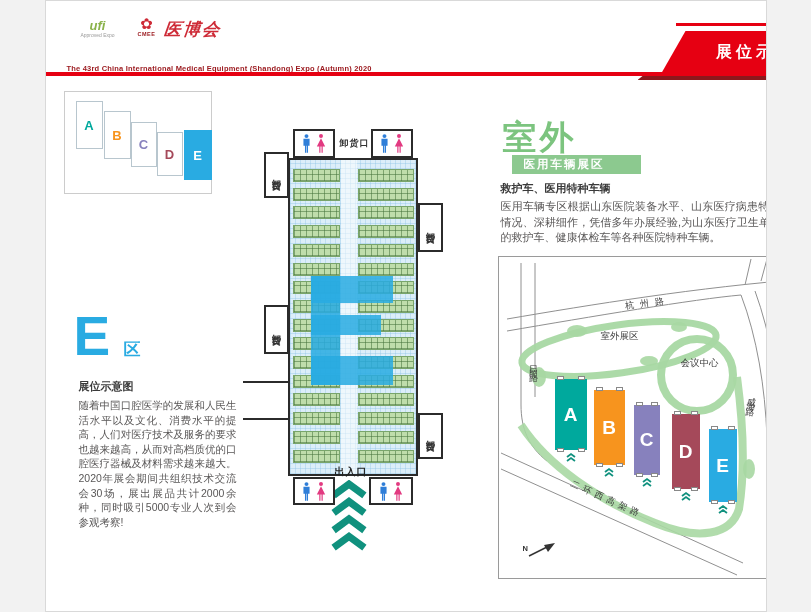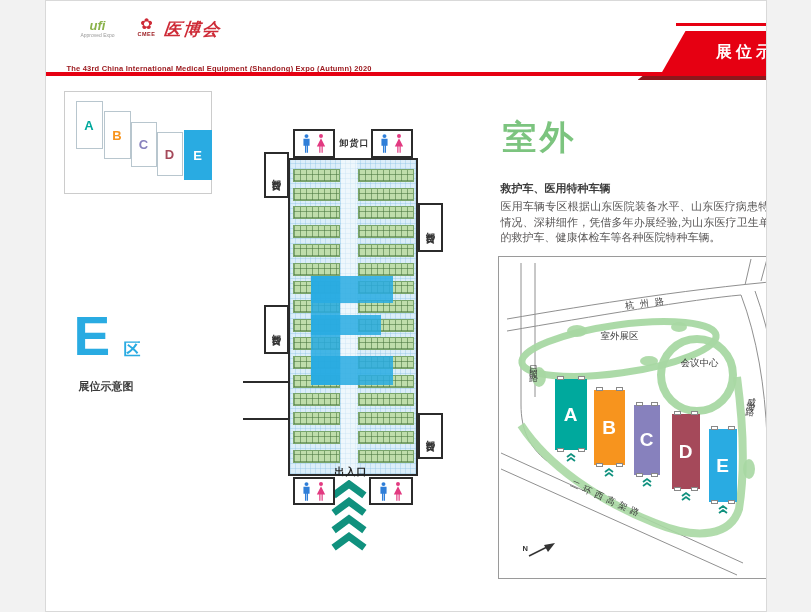--- a/index.html
+++ b/index.html
@@ -122,20 +122,21 @@
       <div class="th-hall" style="left: 11px; top: 9px; width: 27px; height: 48px; color: rgb(0, 169, 157);">A</div>
       <div class="th-hall" style="left: 39px; top: 19px; width: 27px; height: 48px; color: rgb(247, 148, 30);">B</div>
       <div class="th-hall" style="left: 66px; top: 30px; width: 26px; height: 45px; color: rgb(135, 129, 189);">C</div>
       <div class="th-hall" style="left: 92px; top: 40px; width: 26px; height: 44px; color: rgb(165, 73, 90);">D</div>
       <div class="th-hall" style="left: 119px; top: 38px; width: 28px; height: 50px; background: rgb(41, 171, 226); border: none; color: rgb(255, 255, 255);">E</div>
     </div>
 
   <div class="abs bigE">E</div>
   <div class="abs zoneChar">区</div>
   <div class="abs e-heading">展位示意图</div>
+  <div class="abs e-body">随着中国口腔医学的发展和人民生活水平以及文化、消费水平的提高，人们对医疗技术及服务的要求也越来越高，从而对高档质优的口腔医疗器械及材料需求越来越大。2020年展会期间共组织技术交流会30场，展出展品共计2000余种，同时吸引5000专业人次到会参观考察!</div>
 
   <div class="abs out-title">室外</div>
 
   <div class="abs fp">
 
     <div class="wc" style="left:42px;top:23px;width:42px;height:29px;">
       <svg width="9" height="19" viewBox="0 0 10 21">
           <g fill="#2f7ed8">
             <circle cx="5" cy="2.3" r="2.2"></circle>
             <path d="M1.6 5.3 h6.8 v7.6 h-1.7 v8 h-1.4 v-8 h-0.6 v8 H3.3 v-8 H1.6 z"></path>
@@ -250,20 +251,21 @@
           </g>
         </svg>
     </div>
     <svg class="entr-arrows" viewBox="0 0 38 78">
       <path d="M4 15 L19 4 L34 15"></path>
         <path d="M4 32 L19 21 L34 32"></path>
         <path d="M4 49 L19 38 L34 49"></path>
         <path d="M4 66 L19 55 L34 66"></path>
     </svg>
   </div>
+  <div class="abs out-banner">医用车辆展区</div>
   <div class="abs out-heading">救护车、医用特种车辆</div>
   <div class="abs out-body">医用车辆专区根据山东医院装备水平、山东医疗病患特点、交通道路情况、深耕细作，凭借多年办展经验,为山东医疗卫生单位提供最优化的救护车、健康体检车等各种医院特种车辆。</div>
 
   <div class="abs map">
     <svg class="base" width="306" height="323" viewBox="0 0 306 323">
       <g stroke="#909090" stroke-width="1" fill="none">
         <path d="M8,62 C90,48 200,30 306,22"></path>
         <path d="M8,74 C90,60 196,42 242,38"></path>
         <path d="M22,6 L22,148 C22,172 30,190 48,204"></path>
         <path d="M36,6 L36,140"></path>

